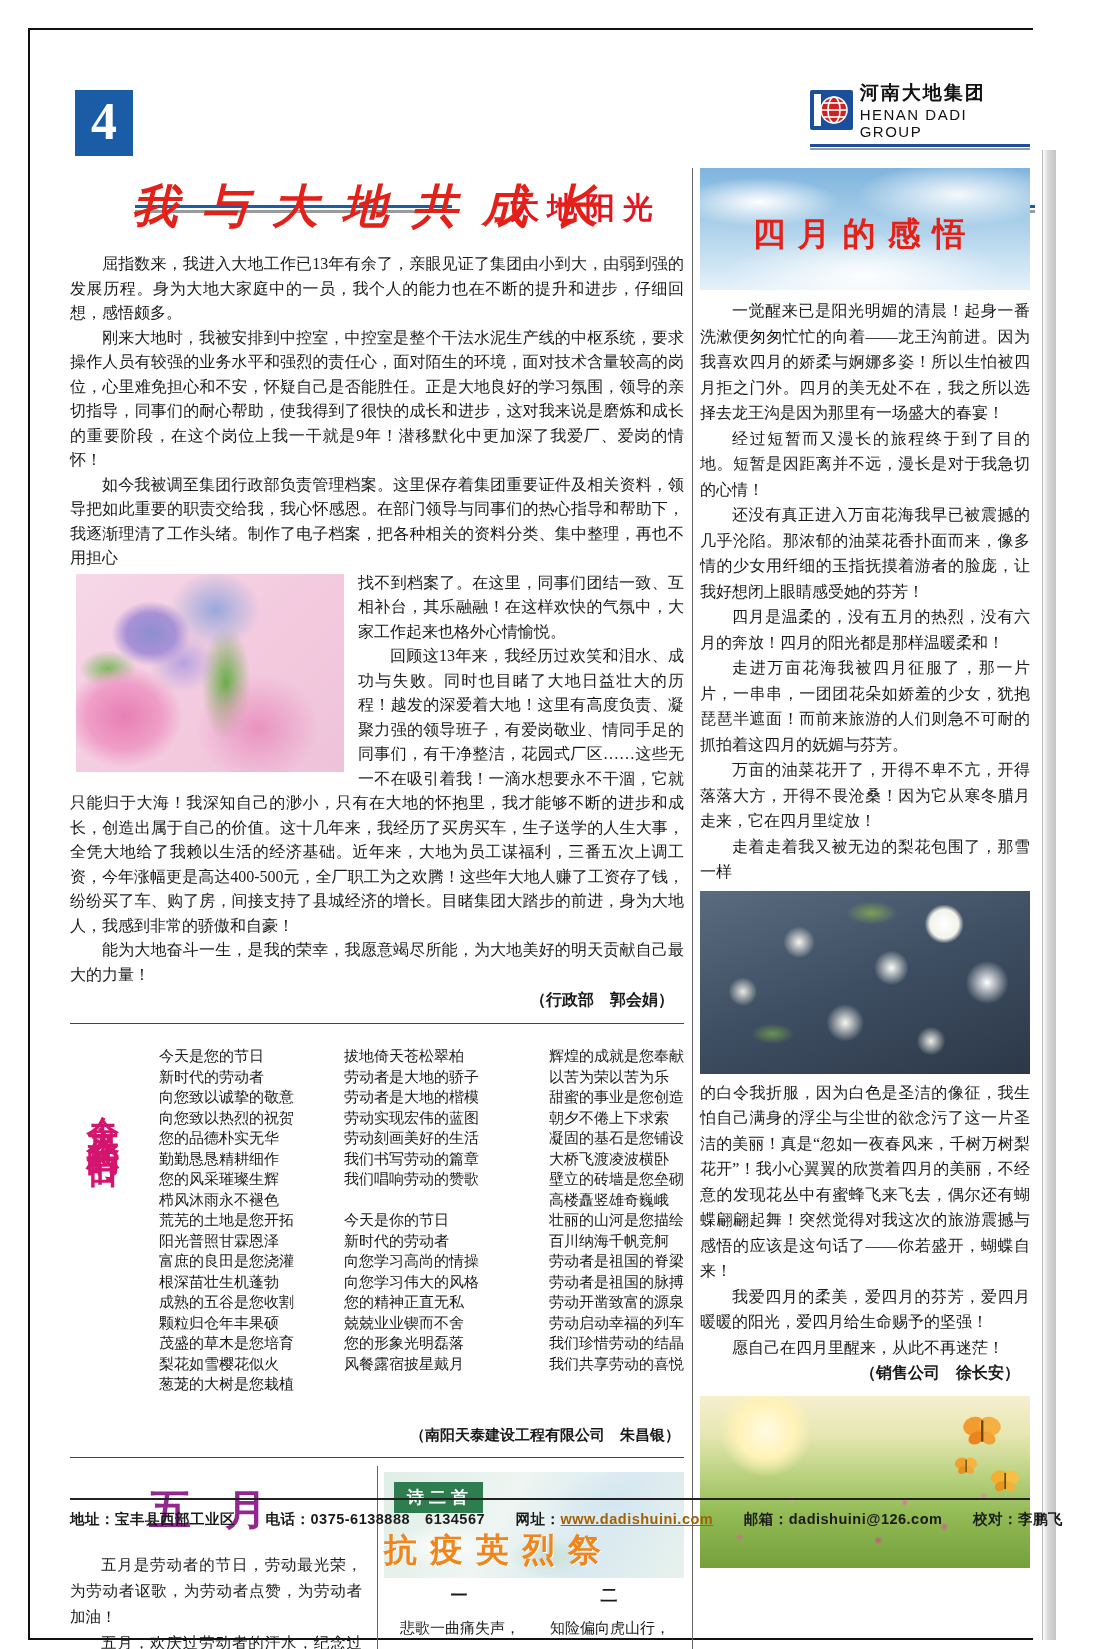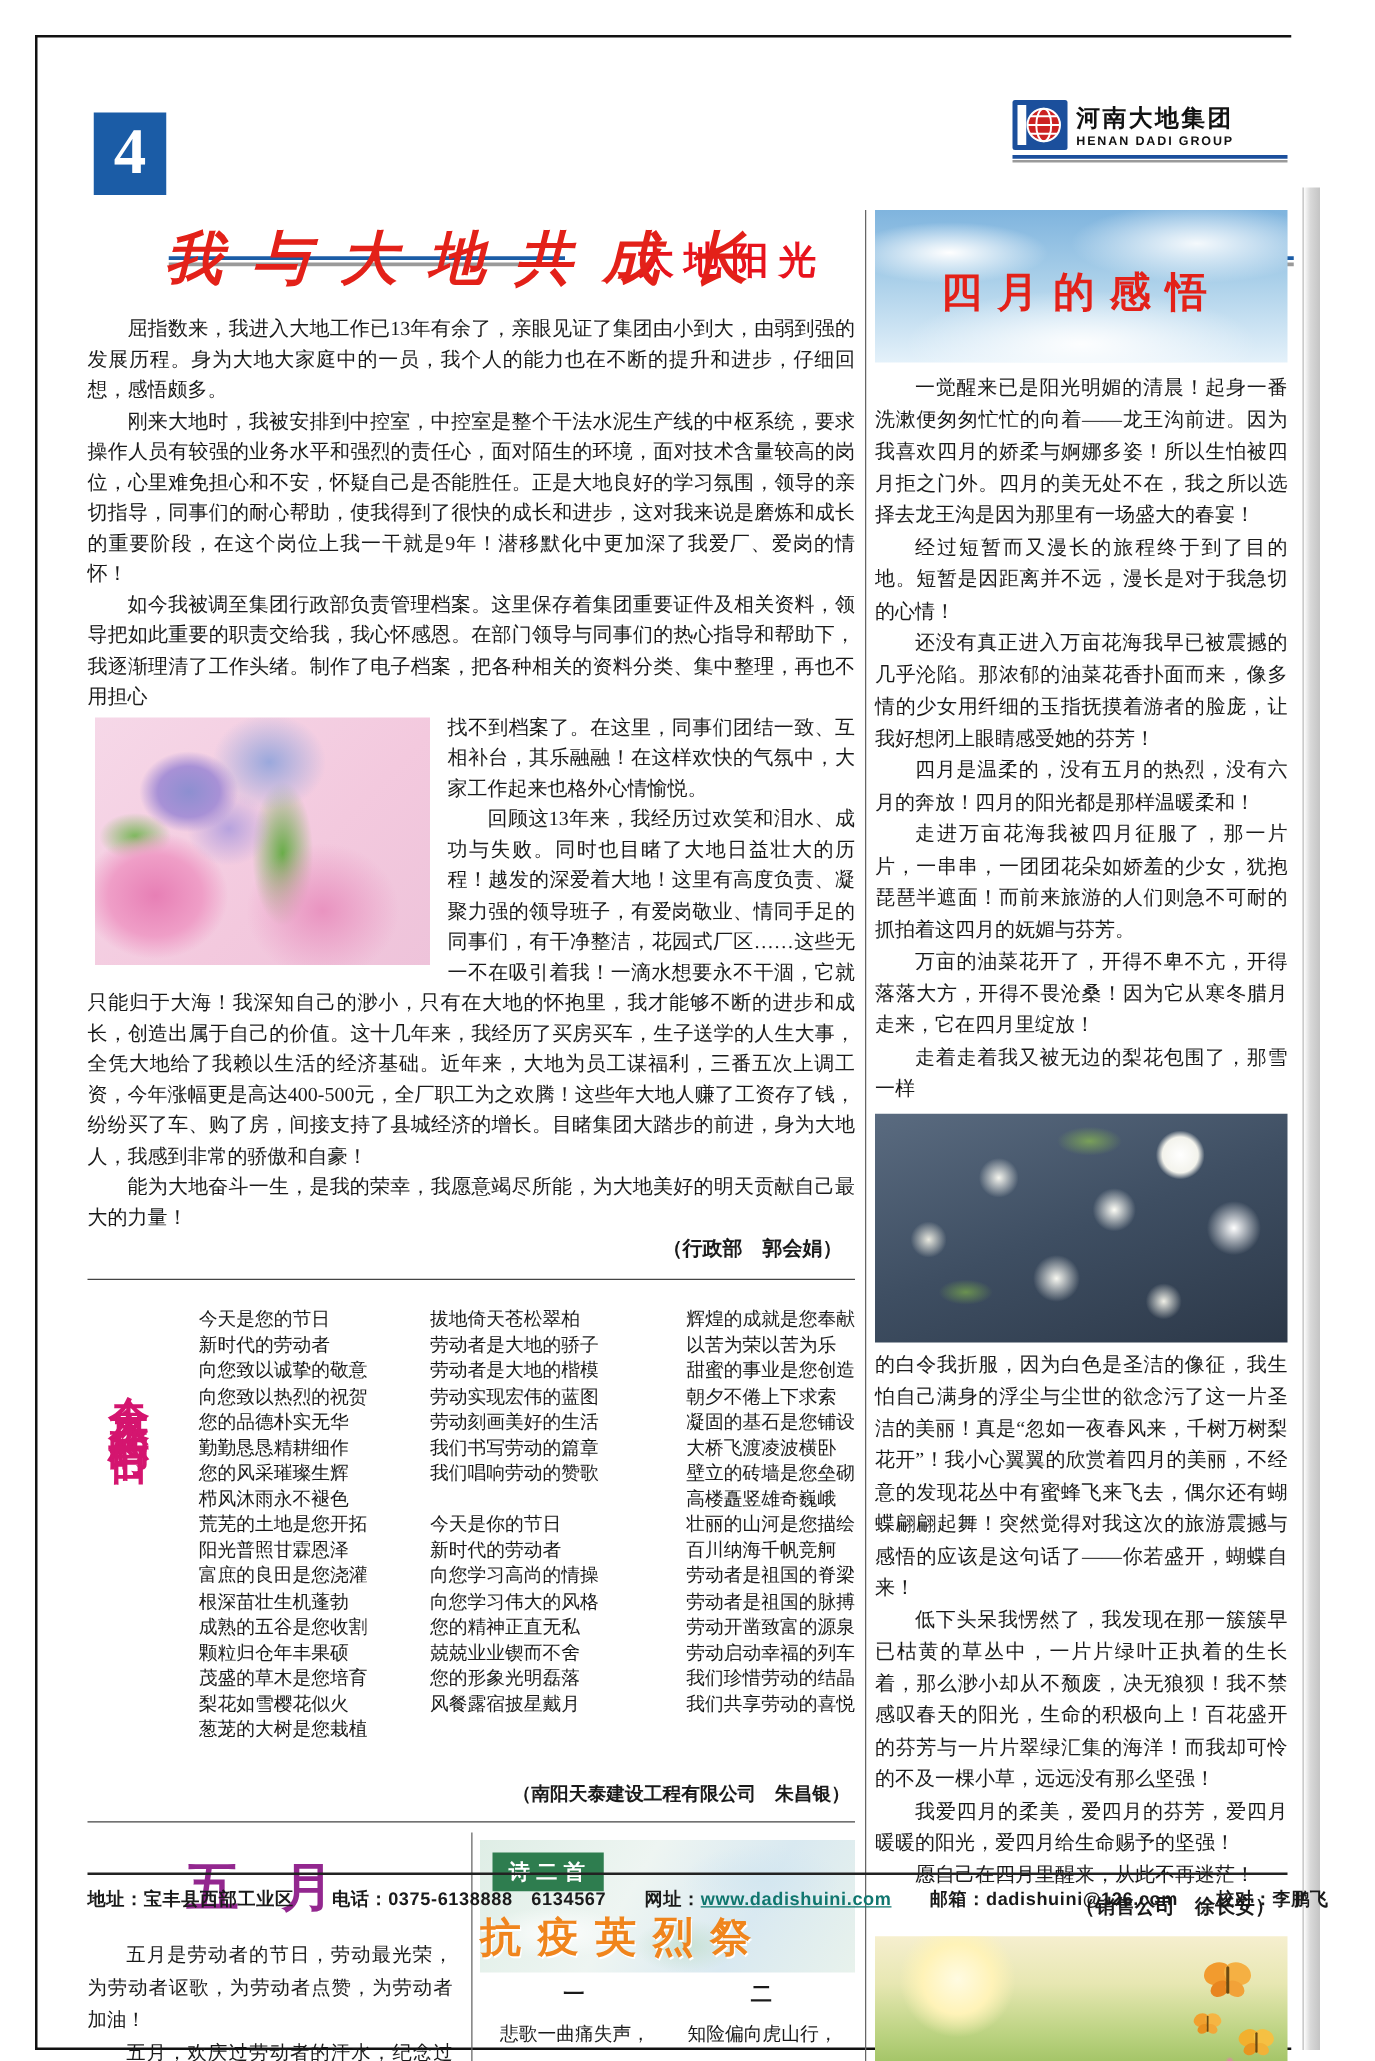--- a/index.html
+++ b/index.html
@@ -20,21 +20,21 @@
   .masthead-row { position:absolute; left:75px; top:108px; width:900px; display:flex; align-items:center;gap:35px; }
   .rule-seg { flex:1; height:8px; border-top:3px solid #1b5ca6; border-bottom:3px solid #9a9a9a; }
   .masthead-title { color:#e8131d; font-family:"Liberation Sans","DejaVu Sans",sans-serif;
                     font-weight:bold; font-size:30px; letter-spacing:8px; padding:0 22px; white-space:nowrap; }
   .logo { position:absolute; right:5px; top:0px; width:220px;margin-left:41px; }
   .logo-row { display:flex; align-items:center; gap:7px; }
   .logo-mark { width:44px; height:40px; background:#1b4f9c; position:relative; border-radius:2px; }
   .logo-mark .bar { position:absolute; left:4px; top:4px; width:7px; height:32px; background:#fff; }
   .logo-mark svg { position:absolute; right:3px; top:4px; }
   .logo-text .cn { font-family:"Liberation Sans",sans-serif; font-weight:bold; font-size:19px; color:#111; letter-spacing:2px; }
-  .logo-text .en { font-family:"Liberation Sans",sans-serif; font-weight:bold; font-size:10px; color:#111; letter-spacing:1.5px; }
+  .logo-text .en { font-family:"Liberation Sans",sans-serif; font-weight:normal; font-size:15px; color:#111; letter-spacing:1.5px; }
   .logo-underline { margin-top:4px; height:6px; border-top:3px solid #1b4f9c; border-bottom:2px solid #9a9a9a; }
 
   
   .content { position:absolute; left:70px; top:168px; width:960px; display:flex; }
   .col-left { width:614px; }
   .col-gap { width:16px; display:flex; justify-content:center; }
   .col-gap .vline { width:1px; background:#666; }
   .col-right { width:330px; }
 
   
@@ -131,21 +131,21 @@
       radial-gradient(circle 5px at 12% 82%, #e060a0 0%, rgba(224,96,160,0) 70%),
       radial-gradient(circle 4px at 28% 60%, #f0a0c8 0%, rgba(240,160,200,0) 70%),
       linear-gradient(#f6efcf 0%, #e7e7b2 22%, #bcd382 45%, #93bb55 68%, #74a03b 100%); }
   .butterfly { position:absolute; }
 
   
   .footer { position:absolute; left:70px; top:1498px; width:960px; border-top:2px solid #222;
             padding-top:10px; font-size:14.5px; font-weight:bold; font-family:"Liberation Sans",sans-serif;
             white-space:nowrap; letter-spacing:.5px; }
   .footer .gap { display:inline-block; width:26px; }
-  .footer .link { color:#0f766e; text-decoration:underline; cursor:pointer; font-weight:bold; }
+  .footer .link { color:#a16207; text-decoration:underline; cursor:pointer; font-weight:bold; }
 </style>
 </head>
 <body>
 
 <div class="page">
   <div class="frame-top"></div>
   <div class="frame-left"></div>
   <div class="frame-bottom"></div>
   <div class="edge-strip"></div>
 
@@ -311,21 +311,20 @@
           <p class="para">经过短暂而又漫长的旅程终于到了目的地。短暂是因距离并不远，漫长是对于我急切的心情！</p>
           <p class="para">还没有真正进入万亩花海我早已被震撼的几乎沦陷。那浓郁的油菜花香扑面而来，像多情的少女用纤细的玉指抚摸着游者的脸庞，让我好想闭上眼睛感受她的芬芳！</p>
           <p class="para">四月是温柔的，没有五月的热烈，没有六月的奔放！四月的阳光都是那样温暖柔和！</p>
           <p class="para">走进万亩花海我被四月征服了，那一片片，一串串，一团团花朵如娇羞的少女，犹抱琵琶半遮面！而前来旅游的人们则急不可耐的抓拍着这四月的妩媚与芬芳。</p>
           <p class="para">万亩的油菜花开了，开得不卑不亢，开得落落大方，开得不畏沧桑！因为它从寒冬腊月走来，它在四月里绽放！</p>
           <p class="para">走着走着我又被无边的梨花包围了，那雪一样</p>
         </div>
       <div class="blossom-photo"></div>
       <div>
         <p class="para noindent">的白令我折服，因为白色是圣洁的像征，我生怕自己满身的浮尘与尘世的欲念污了这一片圣洁的美丽！真是“忽如一夜春风来，千树万树梨花开”！我小心翼翼的欣赏着四月的美丽，不经意的发现花丛中有蜜蜂飞来飞去，偶尔还有蝴蝶翩翩起舞！突然觉得对我这次的旅游震撼与感悟的应该是这句话了——你若盛开，蝴蝶自来！</p>
-        <p class="para">低下头呆我愣然了，我发现在那一簇簇早已枯黄的草丛中，一片片绿叶正执着的生长着，那么渺小却从不颓废，决无狼狈！我不禁感叹春天的阳光，生命的积极向上！百花盛开的芬芳与一片片翠绿汇集的海洋！而我却可怜的不及一棵小草，远远没有那么坚强！</p>
         <p class="para">我爱四月的柔美，爱四月的芬芳，爱四月暖暖的阳光，爱四月给生命赐予的坚强！</p>
         <p class="para">愿自己在四月里醒来，从此不再迷茫！</p>
       </div>
       <p class="sig">（销售公司　徐长安）</p>
       <div class="meadow-photo">
         <svg class="butterfly" style="right:28px; top:18px;" width="40" height="34" viewBox="0 0 40 34">
           <ellipse cx="12" cy="12" rx="11" ry="9" fill="#f29b2e" transform="rotate(-20 12 12)"></ellipse>
           <ellipse cx="28" cy="12" rx="11" ry="9" fill="#f5b043" transform="rotate(20 28 12)"></ellipse>
           <ellipse cx="14" cy="24" rx="8" ry="6" fill="#e8851f" transform="rotate(-30 14 24)"></ellipse>
           <ellipse cx="26" cy="24" rx="8" ry="6" fill="#f2a238" transform="rotate(30 26 24)"></ellipse>

